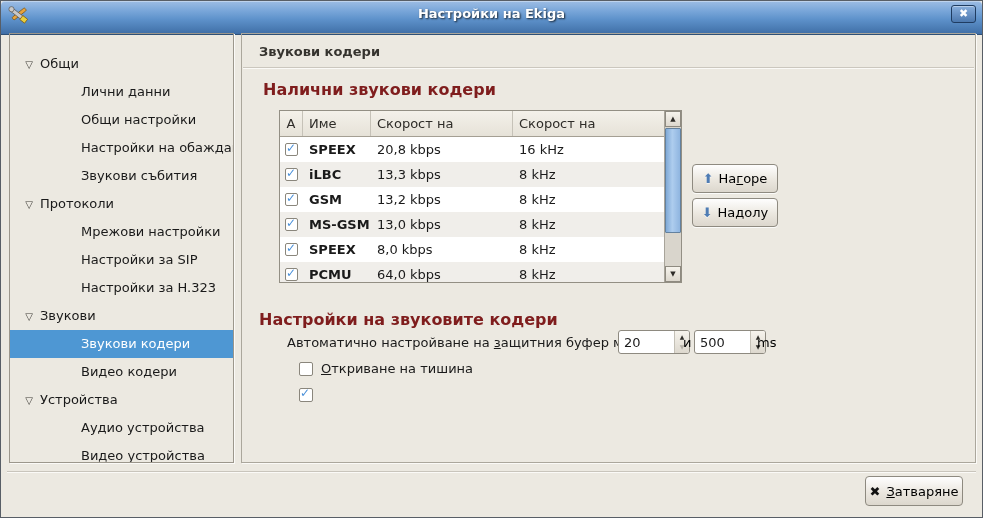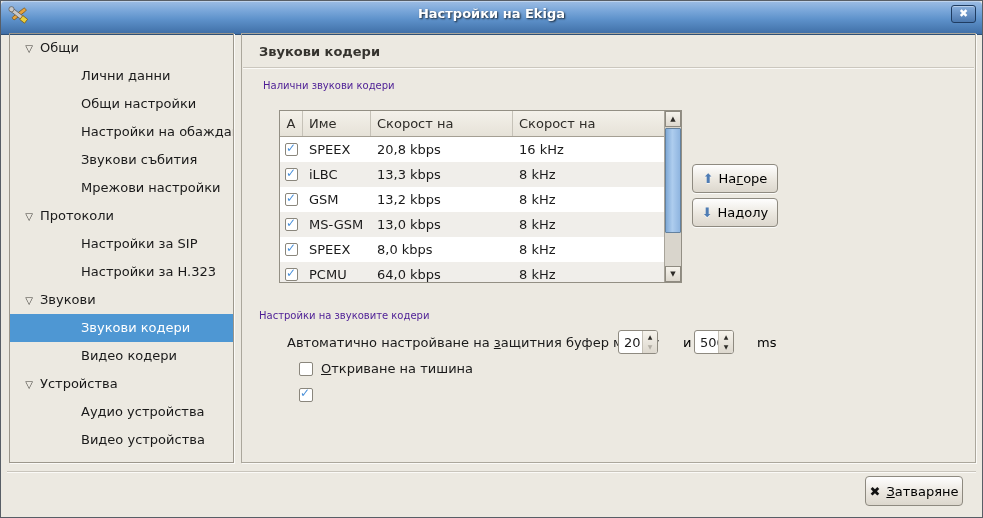--- a/index.html
+++ b/index.html
@@ -25,57 +25,57 @@
   .titlebar-close {
     position:absolute; right:6px; top:4px; width:25px; height:18px;
     background:linear-gradient(to bottom,#89afdd,#4c78ae);
     border:1px solid #1f3c61; border-radius:3px;
     color:#fff; font-size:11px; font-weight:bold; text-align:center; line-height:16px;
     box-shadow:inset 0 1px 0 rgba(255,255,255,.4); cursor:default;
   }
   
   .sidebar {
     position:absolute; left:8px; top:32px; width:225px; height:430px;
-    border:1px solid #9c978c; box-shadow:1px 1px 0 #fbfaf7; padding-top:0;
+    border:1px solid #9c978c; box-shadow:1px 1px 0 #fbfaf7; padding-top:16px;
     overflow:hidden;
   }
   .tree-row { position:relative; height:28px; line-height:28px; font-size:13px; color:#1a1a1a; white-space:nowrap; }
   .tree-row .expander { display:inline-block; width:18px; margin-left:10px; font-size:10px; color:#3c3a35; text-align:center; }
   .tree-row.section .label { margin-left:2px; }
   .tree-row.child .label { margin-left:71px; }
   .tree-row.selected { background:#4e97d3; color:#fff; }
   
   .main-panel {
     position:absolute; left:240px; top:32px; width:735px; height:430px;
     border:1px solid #aba79c; box-shadow:1px 1px 0 #fbfaf7;
   }
   .page-title { position:absolute; left:17px; top:10px; font-size:13px; font-weight:bold; color:#35332e; }
   .title-sep { position:absolute; left:1px; right:1px; top:33px; height:1px; background:#cbc7be; box-shadow:0 1px 0 #fbfaf7; }
-  .section-title { position:absolute; font-size:10px; font-weight:normal; color:#4c1d95; }
+  .section-title { position:absolute; font-size:16px; font-weight:bold; color:#7f1d1d; }
   .sec1 { left:21px; top:46px; }
   .sec2 { left:17px; top:276px; }
   
   .codec-table {
     position:absolute; left:37px; top:76px; width:403px; height:173px;
     background:#fff; border:1px solid #938f84; overflow:hidden;
   }
   .thead { position:absolute; left:0; top:0; right:17px; height:26px; display:flex;
     background:linear-gradient(to bottom,#f4f1ea,#e6e2d8); border-bottom:1px solid #a49f93; }
   .th { font-size:13px; color:#2e2c28; line-height:25px; border-right:1px solid #c6c2b8; padding-left:6px; overflow:hidden; }
   .th:last-child { border-right:none; }
   .th-a { width:23px; padding-left:0; text-align:center; }
   .th-name { width:68px; }
   .th-rate { width:142px; }
   .th-clock { flex:1; }
   .tbody { position:absolute; left:0; top:26px; right:17px; bottom:0; }
   .trow { display:flex; height:25px; align-items:center; background:#fff; }
   .trow.alt { background:#f0eeea; }
   .td { font-size:13px; color:#1a1a1a; padding-left:6px; overflow:hidden; white-space:nowrap; }
   .td-check { width:23px; padding-left:0; display:flex; justify-content:center; }
-  .td-name { width:68px; font-weight:normal; }
+  .td-name { width:68px; font-weight:bold; }
   .td-rate { width:142px; }
   .td-clock { flex:1; }
   .checkbox {
     width:13px; height:13px; background:#fff; border:1px solid #8a867c; border-radius:2px;
     position:relative;
   }
   .checkbox .check { display:none; position:absolute; left:0px; top:-3px; color:#4a90d9; font-size:12px; font-weight:bold; }
   .checkbox.checked .check { display:block; }
   
   .vscroll { position:absolute; right:0; top:0; bottom:0; width:17px; background:#d9d5cc; border-left:1px solid #a8a49a; }
@@ -92,21 +92,21 @@
     background:linear-gradient(to bottom,#fefefe,#ebe7df 55%,#dcd7cd);
     border:1px solid #8e8a80; border-radius:4px; font-size:13px; color:#000; cursor:default;
     box-shadow:0 1px 0 rgba(255,255,255,.8);
   }
   .btn-up { left:450px; top:130px; width:86px; }
   .btn-down { left:450px; top:164px; width:86px; }
   .btn-arrow { font-size:13px; color:#4e7cb4; margin-right:5px; text-shadow:0 1px 0 rgba(255,255,255,.6); }
   .mn { text-decoration:underline; }
   
   .jitter-label { position:absolute; left:45px; top:301px; font-size:13px; color:#1a1a1a; }
-  .spin { position:absolute; top:296px; width:40px; height:24px; background:#fff;
+  .spin { position:absolute; top:296px; width:72px; height:24px; background:#fff;
     border:1px solid #8e8a80; border-radius:3px; }
   .spin-1 { left:376px; }
   .spin-2 { left:452px; }
   .spin-value { position:absolute; left:5px; top:3px; width:32px; height:17px; border:none; outline:none;
     font-family:inherit; font-size:13px; color:#1a1a1a; background:transparent; padding:0; }
   .spin-arrows { position:absolute; right:0; top:0; bottom:0; width:15px; border-left:1px solid #c4c0b6;
     background:linear-gradient(to bottom,#f6f3ec,#ddd8ce); border-radius:0 2px 2px 0; }
   .spin-arrow { position:absolute; left:0; right:0; height:11px; font-size:6px; text-align:center; color:#2e2c28; }
   .spin-arrow.up { top:0; line-height:12px; }
   .spin-arrow.down { bottom:0; line-height:9px; }
@@ -147,24 +147,24 @@
   </div>
 
   <div class="sidebar">
     <div class="tree-row section">
       <span class="expander">▽</span><span class="label">Общи</span>
     </div>
     <div class="tree-row child"><span class="label">Лични данни</span></div>
     <div class="tree-row child"><span class="label">Общи настройки</span></div>
     <div class="tree-row child"><span class="label">Настройки на обажданията</span></div>
     <div class="tree-row child"><span class="label">Звукови събития</span></div>
-    <div class="tree-row child"><span class="label">Мрежови настройки</span></div>
     <div class="tree-row section">
       <span class="expander">▽</span><span class="label">Протоколи</span>
     </div>
+    <div class="tree-row child"><span class="label">Мрежови настройки</span></div>
     <div class="tree-row child"><span class="label">Настройки за SIP</span></div>
     <div class="tree-row child"><span class="label">Настройки за H.323</span></div>
     <div class="tree-row section">
       <span class="expander">▽</span><span class="label">Звукови</span>
     </div>
     <div class="tree-row child selected"><span class="label">Звукови кодери</span></div>
     <div class="tree-row child"><span class="label">Видео кодери</span></div>
     <div class="tree-row section">
       <span class="expander">▽</span><span class="label">Устройства</span>
     </div>

